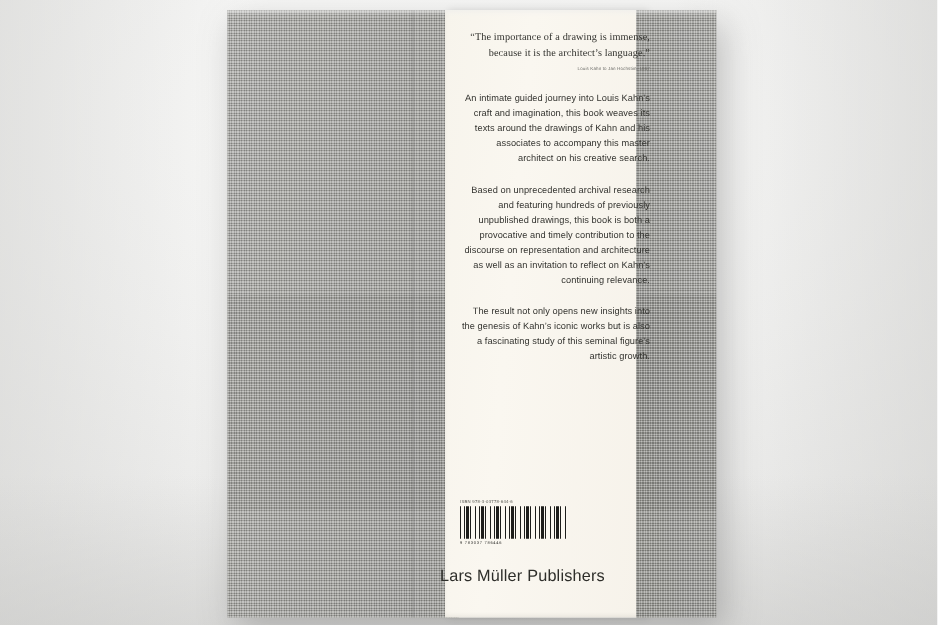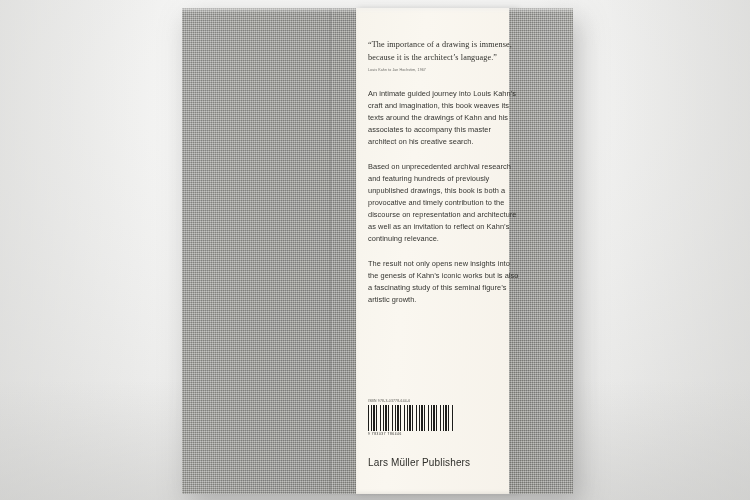--- a/index.html
+++ b/index.html
@@ -97,23 +97,24 @@
   .paper-flap-edge {
     position: absolute;
     right: 0; top: 0; bottom: 0;
     width: 4px;
     background: linear-gradient(to left, rgba(0,0,0,.17), rgba(0,0,0,0));
   }
 
   .blurb {
     position: absolute;
     left: 186px;
-    top: 31px;
+    top: 16px;
     width: 152px;
     color: #33332f;
+    text-align: right;
   }
   .quote {
     font-size: 8.2px;
     line-height: 1.55;
     letter-spacing: .1px;
     font-family: "Liberation Serif", serif;
     color: #2f2f2b;
     margin: 0 0 4px 0;
     white-space: pre-line;
   }
@@ -158,23 +159,23 @@
   }
   .barcode-digits {
     font-size: 3.2px;
     color: #2a2a27;
     letter-spacing: .6px;
     margin-top: 1px;
   }
 
   .publisher {
     position: absolute;
-    left: 186px;
+    left: 170px;
     bottom: 26px;
-    font-size: 10px;
+    font-size: 13px;
     color: #2e2e2a;
     letter-spacing: .15px;
   }
 
   
   .contact-shadow {
     position: absolute;
     left: 176px;
     top: 486px;
     width: 400px;

